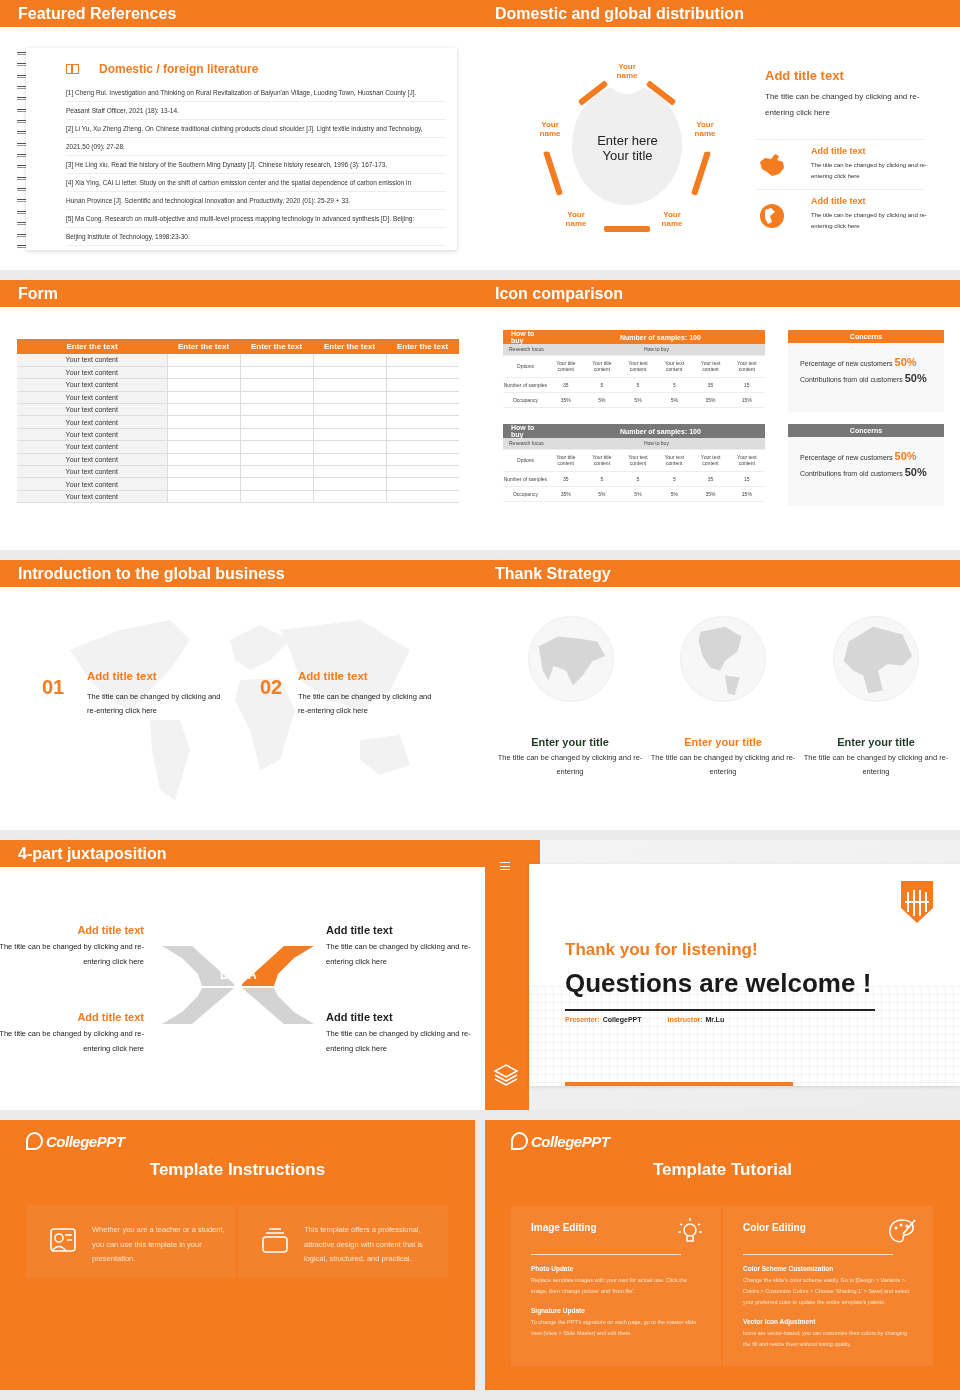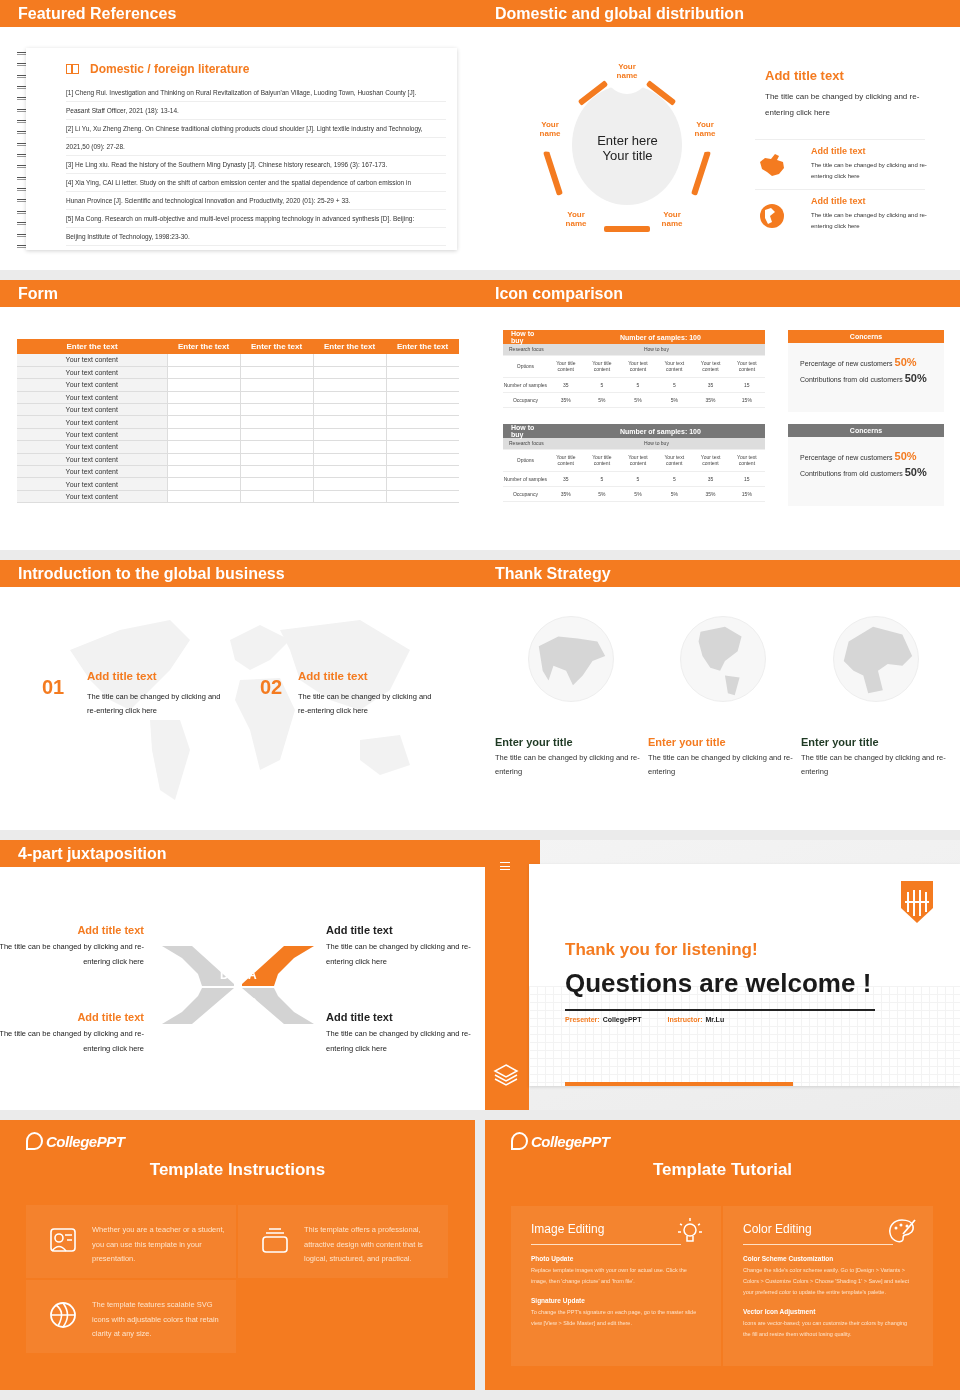--- a/index.html
+++ b/index.html
@@ -7,21 +7,21 @@
 .slide{position:absolute;width:561px;height:270px;background:#fff;overflow:hidden}
 .s-l{left:0}.s-r{left:485px}
 .hdr{position:absolute;left:0;top:0;width:100%;height:27px;background:#f47b20;color:#fff;font-weight:bold;font-size:16px;line-height:27px;padding-left:18px}
 .s-r .hdr{padding-left:10px}
 .pnum{position:absolute;right:14px;bottom:8px;font-size:7px;color:#888}
 .or{color:#f47b20}
 
 .ref-card{position:absolute;left:26px;top:48px;width:431px;height:202px;background:#fff;box-shadow:0 1px 4px rgba(0,0,0,.18)}
 .spiral{position:absolute;left:17px;top:52px;width:20px;height:196px;display:flex;flex-direction:column;justify-content:space-between}
 .spiral span{display:block;height:3px;border-top:1px solid #555;border-bottom:1px solid #999;width:18px}
-.ref-title{position:absolute;left:40px;top:14px;font-size:12px;font-weight:bold;color:#f47b20;display:flex;align-items:center;gap:11px}
+.ref-title{position:absolute;left:40px;top:14px;font-size:12px;font-weight:bold;color:#f47b20;display:flex;align-items:center;gap:20px}
 .book{width:13px;height:10px;border:1.5px solid #f47b20;position:relative}
 .book:after{content:"";position:absolute;left:4px;top:0;width:1.5px;height:100%;background:#f47b20}
 .ref-list{position:absolute;left:40px;top:36px;width:380px}
 .ref-line{font-size:6.5px;line-height:17px;border-bottom:1px solid #eee;color:#333;white-space:nowrap;overflow:hidden}
 
 .wheel{position:absolute;left:55px;top:50px;width:175px;height:190px}
 .wheel-center{position:absolute;left:32px;top:35px;width:110px;height:120px;background:#efefef;border-radius:50%}
 .wheel-title{position:absolute;left:0;top:83px;width:175px;text-align:center;font-size:13px;color:#222;line-height:15px}
 .node{position:absolute;width:44px;height:44px;border-radius:50%;background:#fff;text-align:center;font-size:8px;color:#f47b20;font-weight:bold;line-height:9px;padding-top:12px}
 .arcseg{position:absolute;background:#f47b20;border-radius:2px}
@@ -50,21 +50,21 @@
 .cc-p b{font-size:11px}
 
 .map{position:absolute;left:60px;top:40px;width:360px;height:210px}
 .gb{position:absolute;top:110px}
 .gb-n{font-size:20px;font-weight:bold;color:#f47b20;position:absolute;top:6px}
 .gb-h{position:absolute;left:45px;top:0;font-size:11.5px;font-weight:bold;color:#f47b20;white-space:nowrap}
 .gb-p{position:absolute;left:45px;top:20px;font-size:7.5px;line-height:14px;color:#222;width:140px}
 
 .globe{position:absolute;top:56px;width:86px;height:86px;border-radius:50%;background:#f7f7f7;border:1px solid #eee}
 .globe svg{width:100%;height:100%}
-.gs-col{position:absolute;top:176px;width:150px;text-align:left}
+.gs-col{position:absolute;top:176px;width:150px;text-align:center}
 .gs-h{font-size:11px;font-weight:bold}
 .gs-p{font-size:7.5px;line-height:14px;color:#333;margin-top:3px}
 
 .jx{position:absolute;width:150px}
 .jx-h{font-size:11px;font-weight:bold}
 .jx-p{font-size:7.5px;line-height:14.5px;color:#222;margin-top:4px}
 
 .ty-bg{position:absolute;left:0;top:0;width:475px;height:270px;background:linear-gradient(160deg,#f4f4f4,#ececec)}
 .ty-bar{position:absolute;left:0;top:0;width:55px;height:270px;background:#f47b20}
 .ty-bar2{position:absolute;left:0;top:0;width:44px;height:270px;background:#f47b20}
@@ -85,21 +85,21 @@
 .os{position:absolute;top:1120px;width:475px;height:270px;background:#f47b20;color:#fff}
 .os-logo{position:absolute;left:26px;top:12px;font-size:15px;font-weight:bold;font-style:italic;display:flex;align-items:center;gap:3px;letter-spacing:-.5px}
 .os-logo .p{width:17px;height:18px;border:2.5px solid #fff;border-radius:50% 50% 50% 0;display:inline-block}
 .os-title{position:absolute;left:0;top:40px;width:100%;text-align:center;font-size:17px;font-weight:bold}
 .ins-grid{position:absolute;left:26px;top:85px;width:422px;height:148px;display:grid;grid-template-columns:1fr 1fr;grid-template-rows:1fr 1fr;gap:2px}
 .ins-cell{background:rgba(255,255,255,.06);position:relative}
 .ins-cell svg{position:absolute;left:22px;top:20px;width:30px;height:30px}
 .ins-text{position:absolute;left:66px;top:18px;width:140px;font-size:7.5px;line-height:14.5px;color:#fde4cc}
 .tut-grid{position:absolute;left:26px;top:86px;width:422px;height:160px;display:grid;grid-template-columns:1fr 1fr;gap:2px}
 .tut-cell{background:rgba(255,255,255,.07);position:relative;padding:16px 18px 0 20px}
-.tut-h{font-size:12px;font-weight:normal;padding-bottom:8px;border-bottom:1px solid #ffe0c4;width:150px}
+.tut-h{font-size:10px;font-weight:bold;padding-bottom:21px;border-bottom:1px solid #ffe0c4;width:150px}
 .tut-sh{font-size:6.5px;font-weight:bold;margin-top:10px}
 .tut-p{font-size:5.5px;line-height:11px;color:#fde4cc;margin-top:3px}
 .tut-cell svg{position:absolute;right:16px;top:10px;width:30px;height:30px}
 </style>
 </head>
 <body>
 
 <div class="slide s-l" style="top:0">
   <div class="hdr">Featured References</div>
   <div class="spiral">
@@ -496,27 +496,20 @@
         </svg>
       <div class="ins-text">Whether you are a teacher or a student, you can use this template in your presentation.</div>
     </div>
     <div class="ins-cell">
       <svg viewBox="0 0 30 30">
           <rect x="3" y="12" width="24" height="15" rx="3" fill="none" stroke="#fff" stroke-width="1.6"></rect>
           <path d="M6 8 L24 8 M9 4 L21 4" stroke="#fff" stroke-width="1.6"></path>
         </svg>
       <div class="ins-text">This template offers a professional, attractive design with content that is logical, structured, and practical.</div>
     </div>
-    <div class="ins-cell">
-      <svg viewBox="0 0 30 30">
-          <circle cx="15" cy="15" r="12" fill="none" stroke="#fff" stroke-width="1.8"></circle>
-          <path d="M3 15 L27 15 M15 3 Q24 15 15 27 M8 5 Q18 12 10 26" fill="none" stroke="#fff" stroke-width="1.6"></path>
-        </svg>
-      <div class="ins-text">The template features scalable SVG icons with adjustable colors that retain clarity at any size.</div>
-    </div>
   </div>
 </div>
 
 <div class="os" style="left:485px">
   <div class="os-logo">
       <span class="p"></span>
       <span>CollegePPT</span>
     </div>
   <div class="os-title">Template Tutorial</div>
   <div class="tut-grid">

